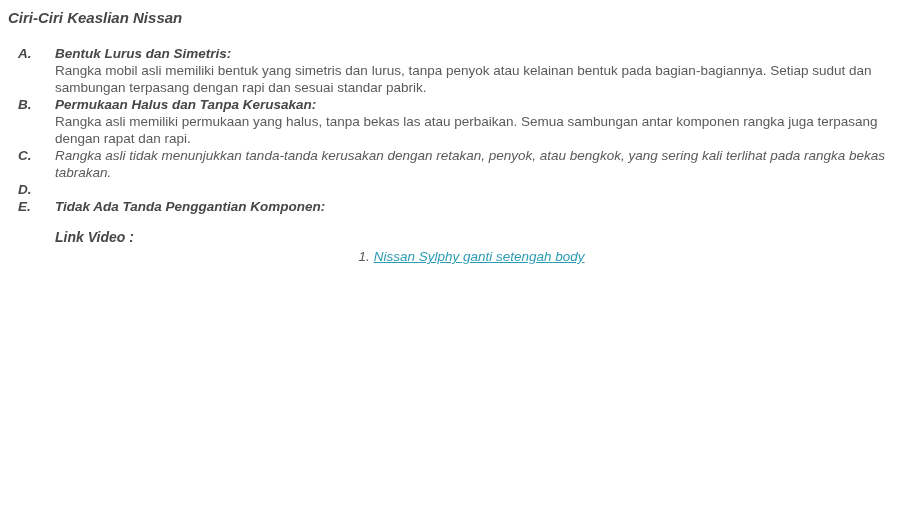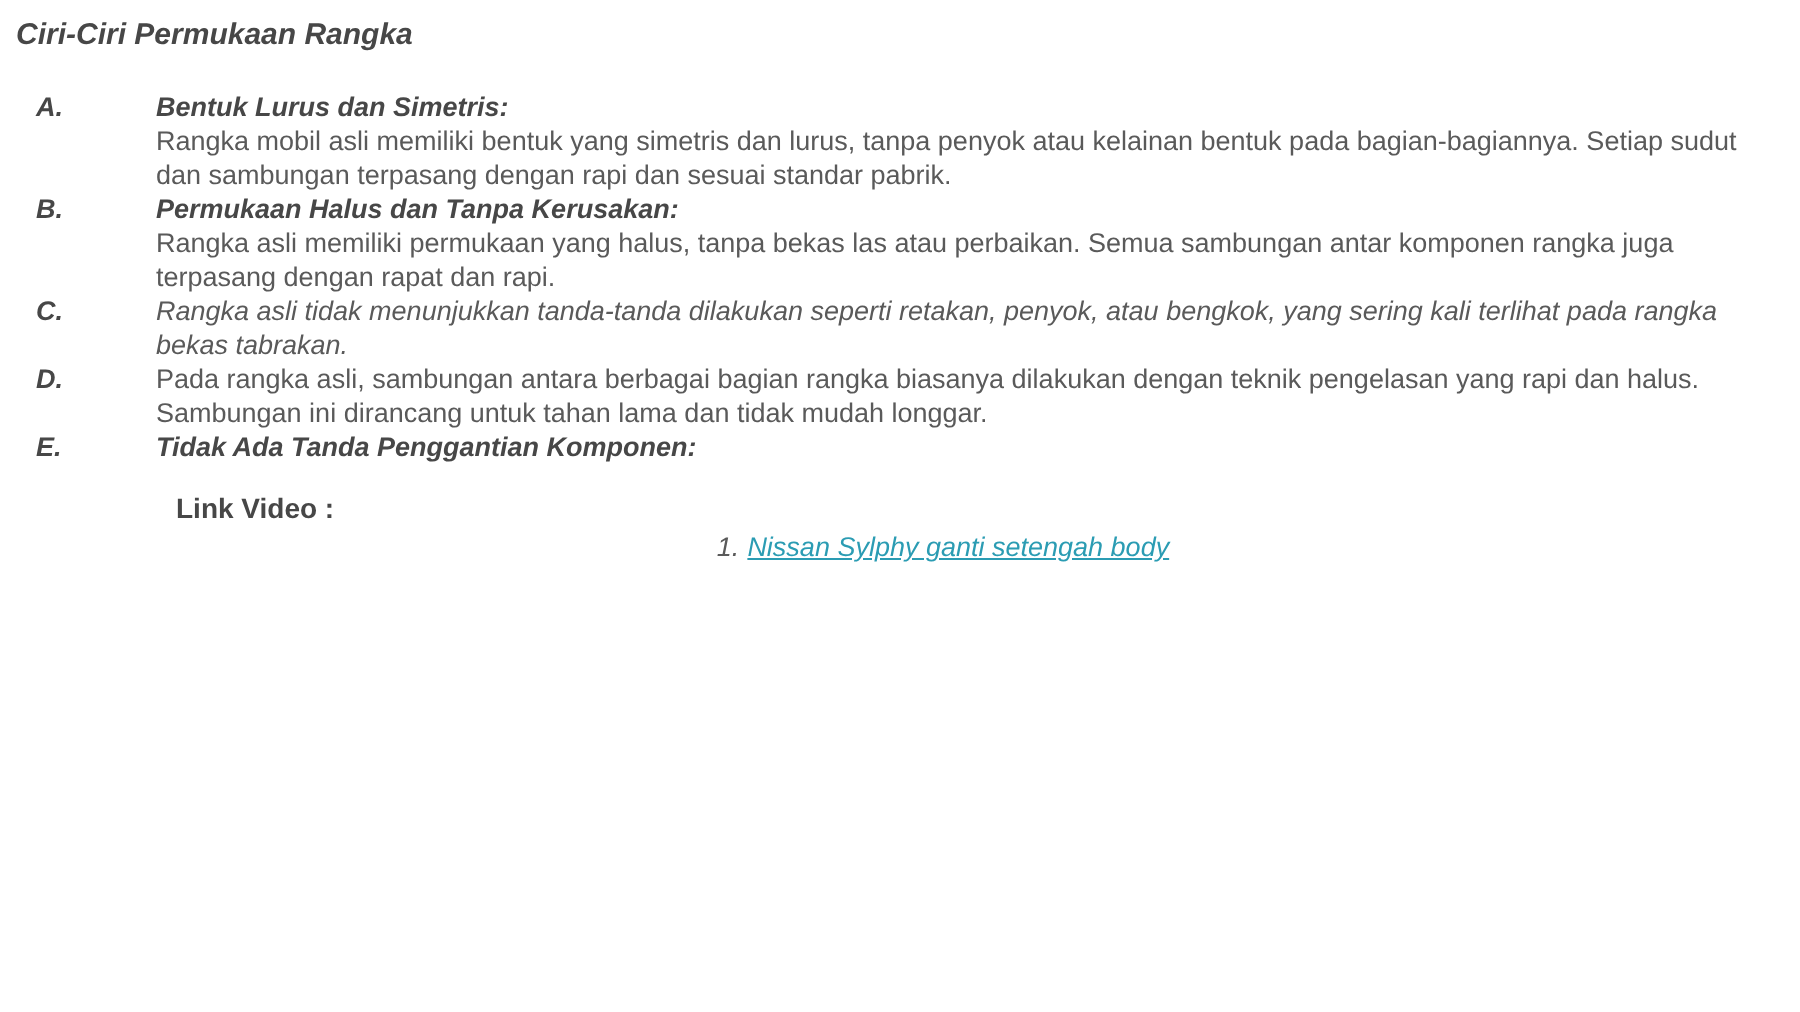--- a/index.html
+++ b/index.html
@@ -35,43 +35,42 @@
   .item .letter {
     flex: 0 0 37px;
     margin-left: 10px;
     font-weight: bold;
     font-style: italic;
     color: #474747;
   }
   .item .content {
     flex: 1 1 auto;
     min-width: 0;
-    margin-left: 23px;
   }
   .item .heading {
     font-weight: bold;
     font-style: italic;
     color: #474747;
   }
   .item .body {
     color: #5a5a5a;
   }
   .item .body.i {
     font-style: italic;
   }
   .video-section {
     margin-top: 14px;
     margin-left: 47px;
   }
   .video-heading {
     font-size: 14px;
     font-weight: bold;
+    font-style: italic;
     color: #474747;
     margin-bottom: 2px;
-    margin-left: 33px;
   }
   .video-list {
     font-style: italic;
     text-align: center;
   }
   .video-row {
     line-height: 17px;
   }
   .video-row .num {
     color: #5a5a5a;
@@ -81,21 +80,21 @@
     color: #2b9cb3;
     text-decoration: underline;
     cursor: pointer;
   }
 </style>
 </head>
 <body>
 
 <div class="doc">
 
-  <h1 class="page-title">Ciri-Ciri Permukaan Rangka</h1>
+  <h1 class="page-title">Ciri-Ciri Keaslian Nissan</h1>
 
   <div class="items">
 
     <div class="item">
       <div class="letter">A.</div>
       <div class="content">
         <div class="heading">Bentuk Lurus dan Simetris:</div>
         <div class="body">Rangka mobil asli memiliki bentuk yang simetris dan lurus, tanpa penyok atau kelainan bentuk pada bagian-bagiannya. Setiap sudut dan sambungan terpasang dengan rapi dan sesuai standar pabrik.</div>
       </div>
     </div>
@@ -104,28 +103,27 @@
       <div class="letter">B.</div>
       <div class="content">
         <div class="heading">Permukaan Halus dan Tanpa Kerusakan:</div>
         <div class="body">Rangka asli memiliki permukaan yang halus, tanpa bekas las atau perbaikan. Semua sambungan antar komponen rangka juga terpasang dengan rapat dan rapi.</div>
       </div>
     </div>
 
     <div class="item">
       <div class="letter">C.</div>
       <div class="content">
-        <div class="body i">Rangka asli tidak menunjukkan tanda-tanda dilakukan seperti retakan, penyok, atau bengkok, yang sering kali terlihat pada rangka bekas tabrakan.</div>
+        <div class="body i">Rangka asli tidak menunjukkan tanda-tanda kerusakan dengan retakan, penyok, atau bengkok, yang sering kali terlihat pada rangka bekas tabrakan.</div>
       </div>
     </div>
 
     <div class="item">
       <div class="letter">D.</div>
       <div class="content">
-        <div class="body">Pada rangka asli, sambungan antara berbagai bagian rangka biasanya dilakukan dengan teknik pengelasan yang rapi dan halus. Sambungan ini dirancang untuk tahan lama dan tidak mudah longgar.</div>
       </div>
     </div>
 
     <div class="item">
       <div class="letter">E.</div>
       <div class="content">
         <div class="heading">Tidak Ada Tanda Penggantian Komponen:</div>
       </div>
     </div>
 

